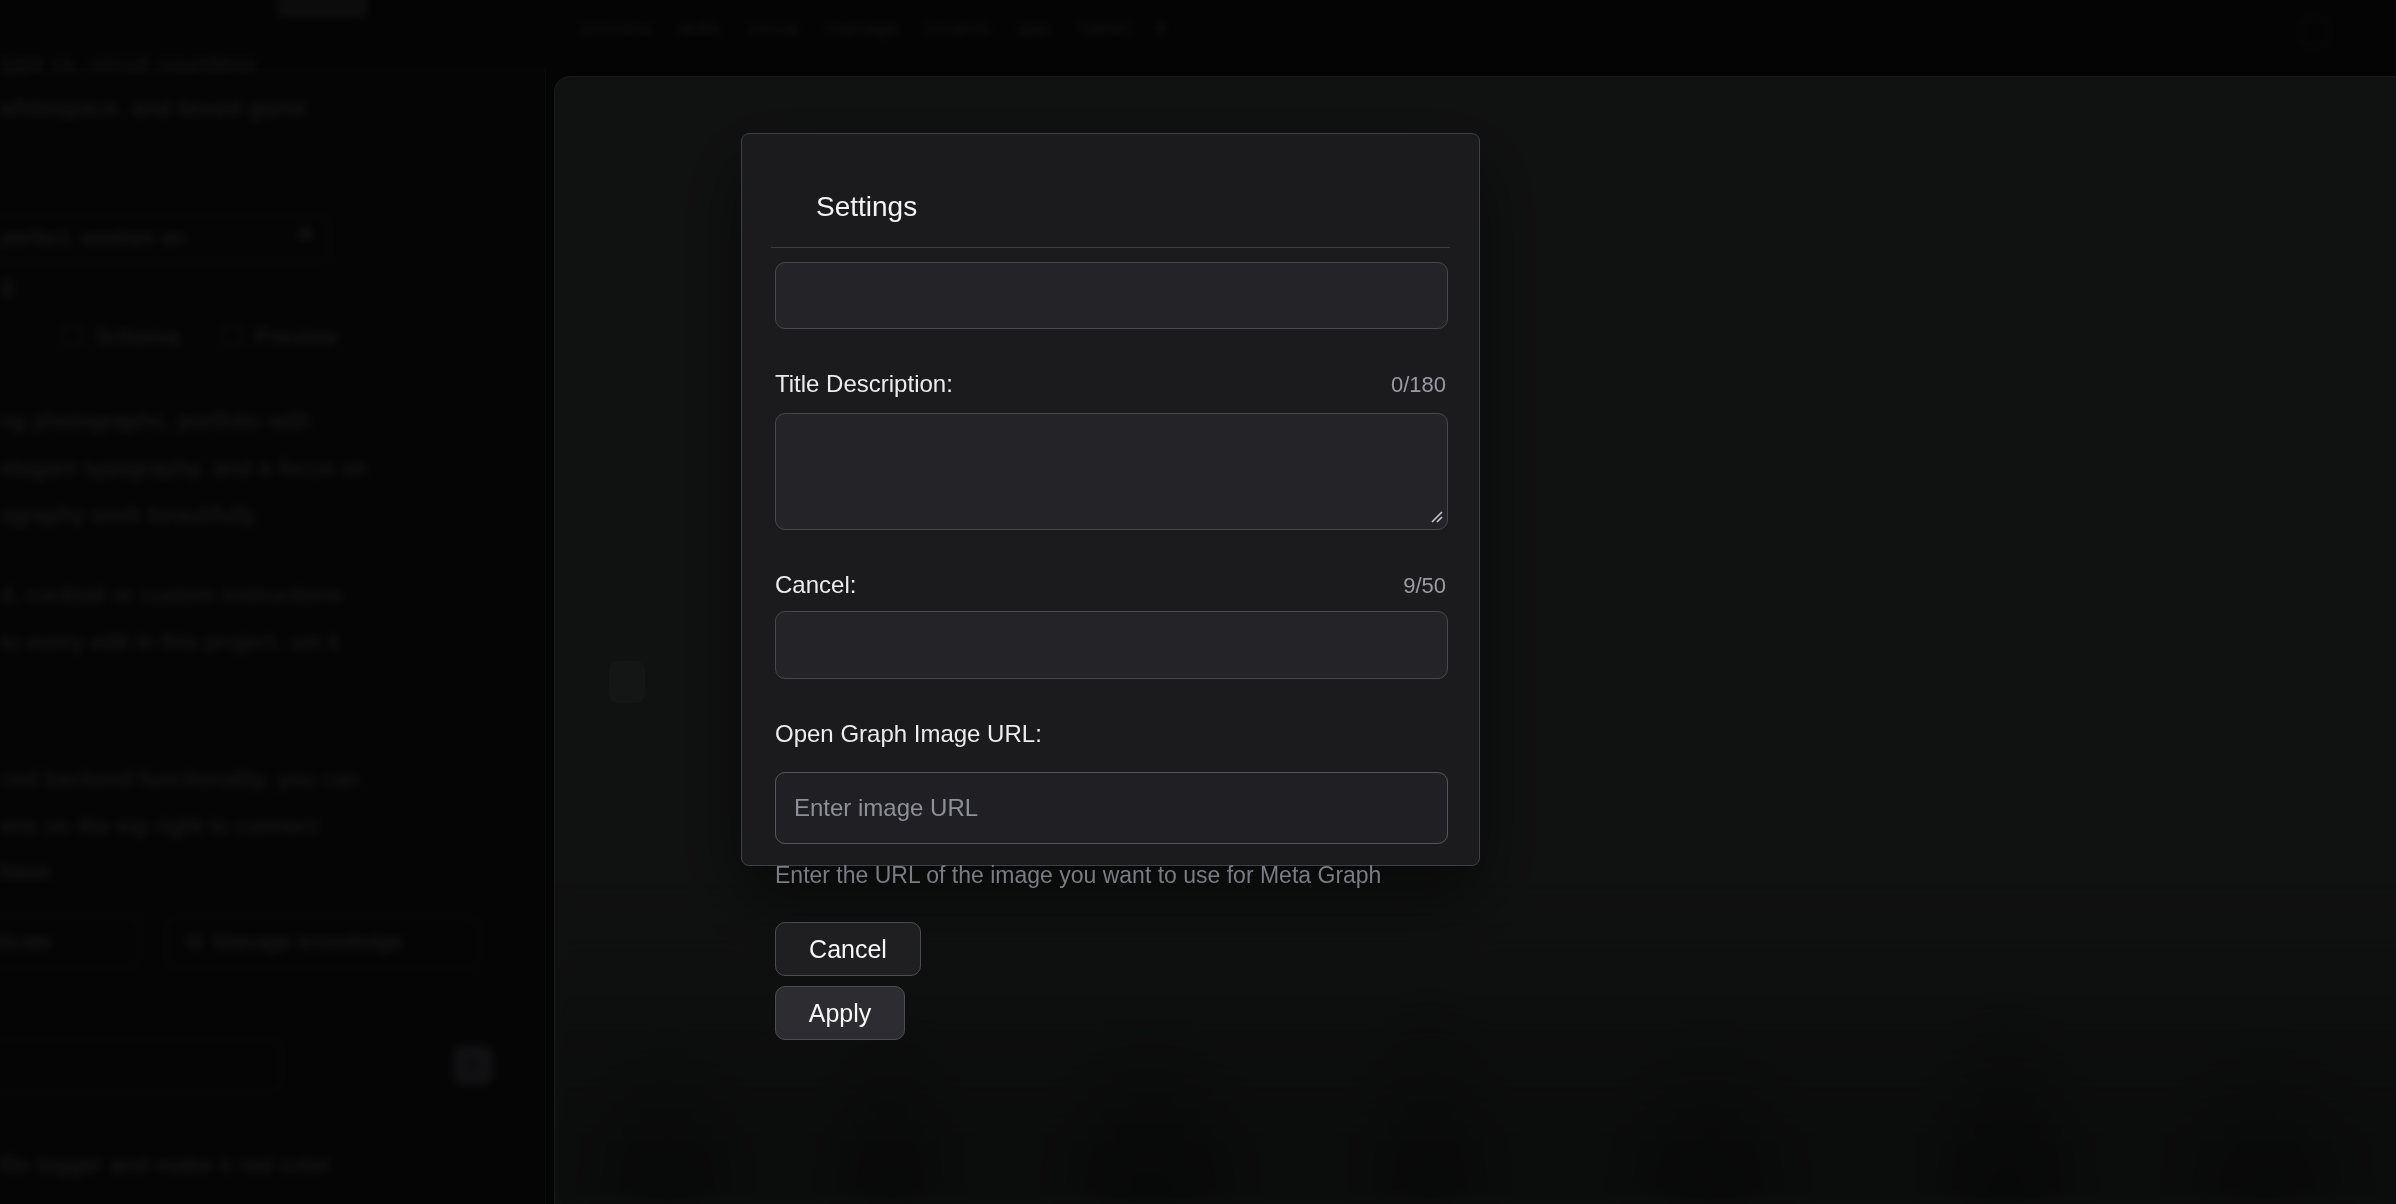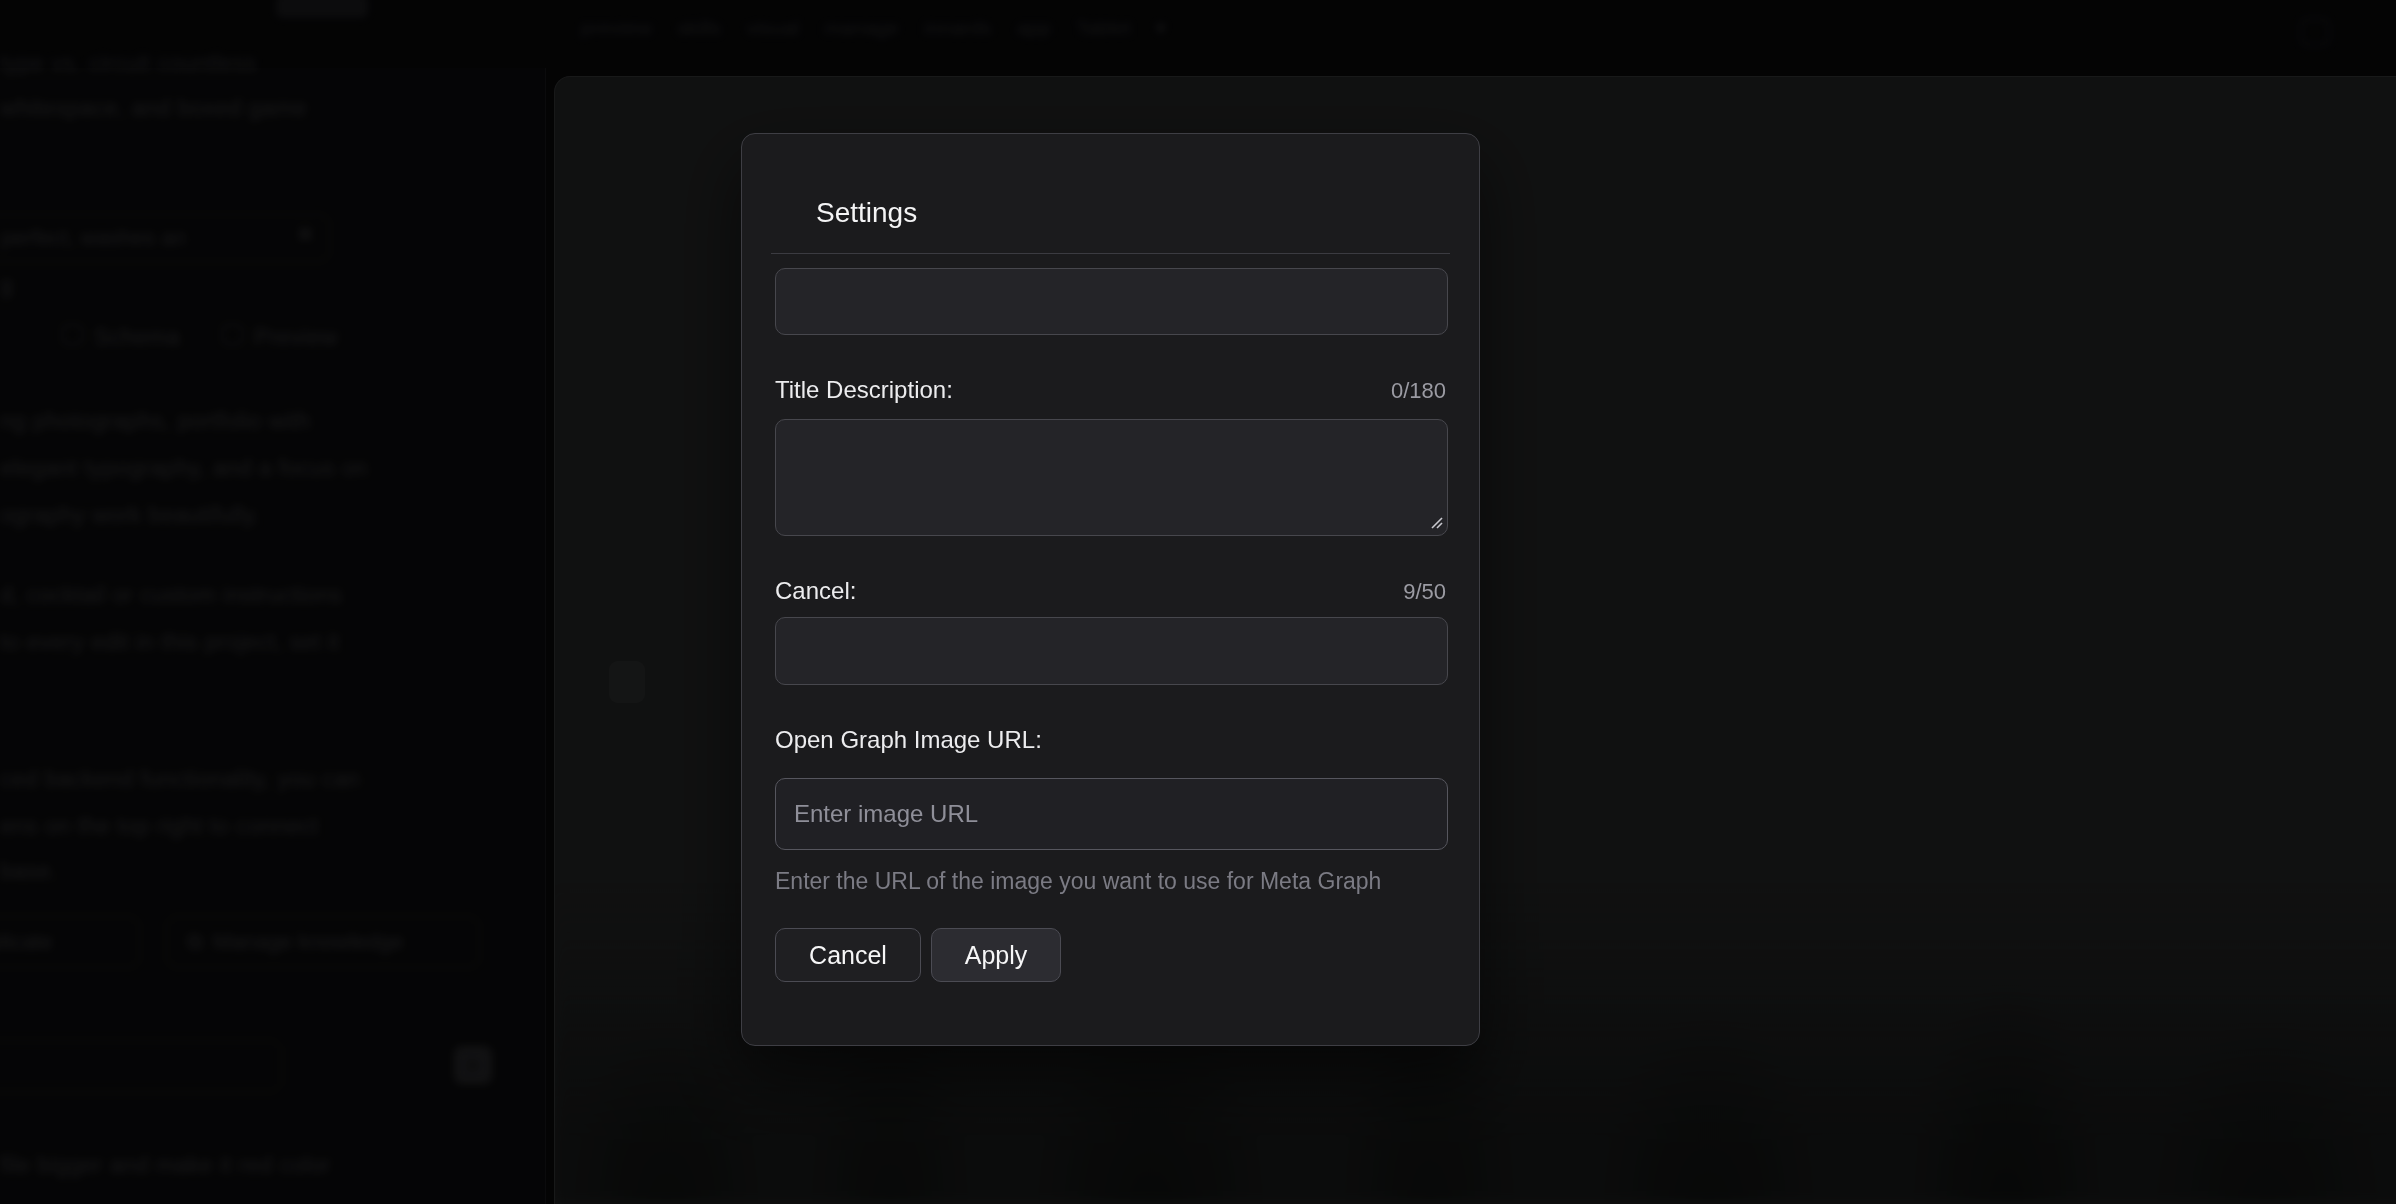--- a/index.html
+++ b/index.html
@@ -49,23 +49,23 @@
                    font-size:21px; color:rgba(205,205,215,0.14); }
   .bg-tab { position:absolute; left:276px; top:-6px; width:92px; height:24px;
             background:rgba(205,205,215,0.08); border-radius:6px; }
   .bg-topright-icon { position:absolute; left:2300px; top:18px; width:30px; height:28px;
                       border:2px solid rgba(205,205,215,0.12); border-radius:6px; }
 
   
   .overlay { position:absolute; inset:0; background:rgba(0,0,0,0.42); }
 
   
-  .modal { position:absolute; left:741px; top:133px; width:739px; height:913px;
-           background:#1b1b1d; border:1px solid #3e3e44; border-radius:14px;
-           box-shadow:0 30px 70px rgba(0,0,0,0.55); padding:10px 33px; color:#ededef; }
+  .modal { position:absolute; left:741px; top:133px; width:739px; height:733px;
+           background:#1b1b1d; border:1px solid #3e3e44; border-radius:8px;
+           box-shadow:0 30px 70px rgba(0,0,0,0.55); padding:4px 33px; color:#ededef; }
   .modal-title { padding:52px 0 0 41px; font-size:28px; line-height:34px; font-weight:500; color:#f4f4f5; }
   .modal-divider { margin:23px -4px 0 -4px; border:none; border-top:1px solid #3b3b41; height:0; }
 
   .field-label-row { display:flex; justify-content:space-between; align-items:baseline;
                      margin-top:40px; }
   .field-label-row.first { margin-top:40px; }
   .field-label { font-size:24px; line-height:29px; color:#ececee; }
   .field-counter { font-size:22px; color:#9b9ba3; }
 
   .text-input { display:block; width:673px; border-radius:10px; background:#242428;
@@ -79,21 +79,21 @@
                    border:1.5px solid #47474d; color:#ededef; font-size:26px; padding:12px 18px;
                    resize:none; font-family:"Liberation Sans", sans-serif; outline:none; }
   .resize-grip { position:absolute; right:5px; bottom:7px; width:14px; height:14px; pointer-events:none; }
 
   .input-og { margin-top:24px; height:72px; background:#202024; border:1.5px solid #56565e; }
   .input-og::placeholder { color:#8f8f99; }
   .text-input::placeholder { color:#8f8f99; }
 
   .helper-text { margin-top:18px; font-size:23px; line-height:27px; color:#7b7b84; }
 
-  .button-row { display:flex; gap:10px; margin-top:33px; }
+  .button-row { display:flex; justify-content:flex-end; gap:10px; margin-top:33px;flex-direction:column; }
   .btn { height:54px; border-radius:10px; font-size:25px; color:#f6f6f7; cursor:pointer;
          font-family:"Liberation Sans", sans-serif; display:flex; align-items:center; justify-content:center; }
   .btn-cancel { width:146px; background:#1f1f22; border:1.5px solid #4b4b53; }
   .btn-apply  { width:130px; background:#2c2c31; border:1.5px solid #4b4b53; }
 </style>
 </head>
 <body>
 
 <div class="stage">
 

